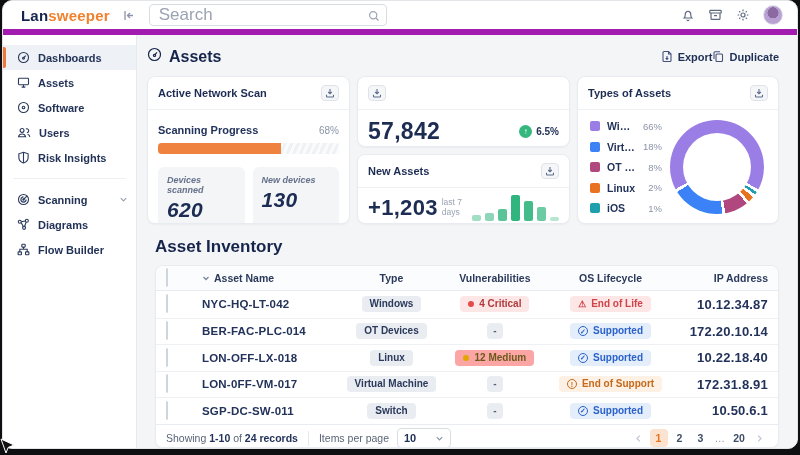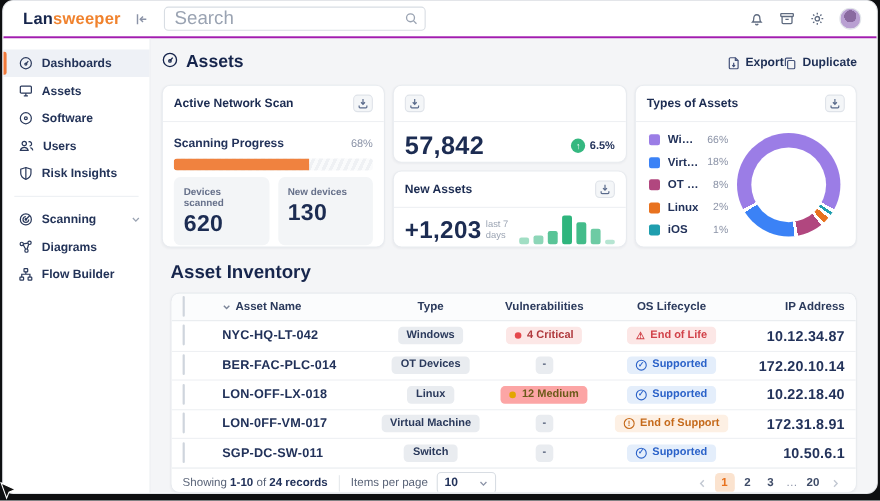--- a/index.html
+++ b/index.html
@@ -1,21 +1,21 @@
 <!DOCTYPE html>
 <html><head>
 <meta charset="utf-8">
 <style>
   * { box-sizing: border-box; margin: 0; padding: 0; }
   html,body { width:800px; height:455px; overflow:hidden; }
   body { background:#0e0f11; font-family:"Liberation Sans", sans-serif; position:relative; }
   .window { position:absolute; left:2px; top:0; right:2px; bottom:6px; background:#fff;
             border-radius:10px; overflow:hidden; border:1px solid #e3e5e9; display:flex; flex-direction:column; }
   
-  .topbar { height:34px; background:#fff; border-bottom:2px solid #a21caf; display:flex; align-items:center; flex:0 0 auto; }
+  .topbar { height:34px; background:#fff; border-bottom:6px solid #a21caf; display:flex; align-items:center; flex:0 0 auto; }
   .logo { margin-left:18px; font-size:15px; font-weight:bold; letter-spacing:.2px; }
   .logo .lan { color:#16254c; } .logo .sweeper { color:#f0822d; }
   .collapse-btn { margin-left:12px; color:#8b93a7; display:flex; cursor:pointer; }
   .search-wrap { position:relative; margin-left:14px; }
   .search-input { width:238px; height:22px; border:1px solid #d8dde3; border-radius:4px; padding:0 26px 0 9px;
                   font-size:17px; color:#33405f; outline:none; font-family:inherit; }
   .search-input::placeholder { color:#9aa3b2; }
   .search-icon { position:absolute; right:7px; top:4px; color:#9aa3b2; }
   .top-actions { margin-left:auto; margin-right:14px; display:flex; align-items:center; gap:13px; color:#5f6b80; }
   .icon-btn { display:flex; cursor:pointer; }
@@ -46,21 +46,21 @@
   .card-action { width:18px; height:16px; border:1px solid #dfe3e9; background:#f4f6f8; border-radius:4px;
                  display:flex; align-items:center; justify-content:center; color:#5a6b8c; cursor:pointer; }
   .card-body { padding:10px; }
   
   .prog-row { display:flex; justify-content:space-between; align-items:center; margin:4px 0 7px; }
   .prog-label { font-size:11px; font-weight:600; color:#22325a; }
   .prog-value { font-size:10px; color:#8b93a7; }
   .prog-track { height:11px; border-radius:3px; overflow:hidden;
                 background:repeating-linear-gradient(115deg,#eff1f4 0 3px,#fafbfc 3px 6px); }
   .prog-fill { height:100%; background:#f0823f; border-radius:3px 0 0 3px; }
-  .scan-stats { display:grid; grid-template-columns:1fr 1fr; gap:8px; margin-top:6px; }
+  .scan-stats { display:grid; grid-template-columns:1fr 1fr; gap:8px; margin-top:13px;font-style:italic; }
   .stat-box { background:#f3f5f7; border-radius:6px; padding:8px 9px 7px; }
   .stat-label { font-size:9px; color:#66708a; font-weight:600; }
   .stat-value { font-size:21px; font-weight:800; color:#1c2c52; margin-top:3px; letter-spacing:.3px; }
   
   .kpi-body { display:flex; align-items:center; padding:12px 10px; }
   .kpi-value { font-size:23px; font-weight:800; color:#1c2c52; letter-spacing:.3px; }
   .kpi-delta { margin-left:auto; display:flex; align-items:center; gap:4px; }
   .delta-circle { width:13px; height:13px; border-radius:50%; background:#35b880; color:#fff; font-size:8px; font-weight:700;
                   display:flex; align-items:center; justify-content:center; }
   .delta-text { font-size:10px; font-weight:700; color:#22325a; }

